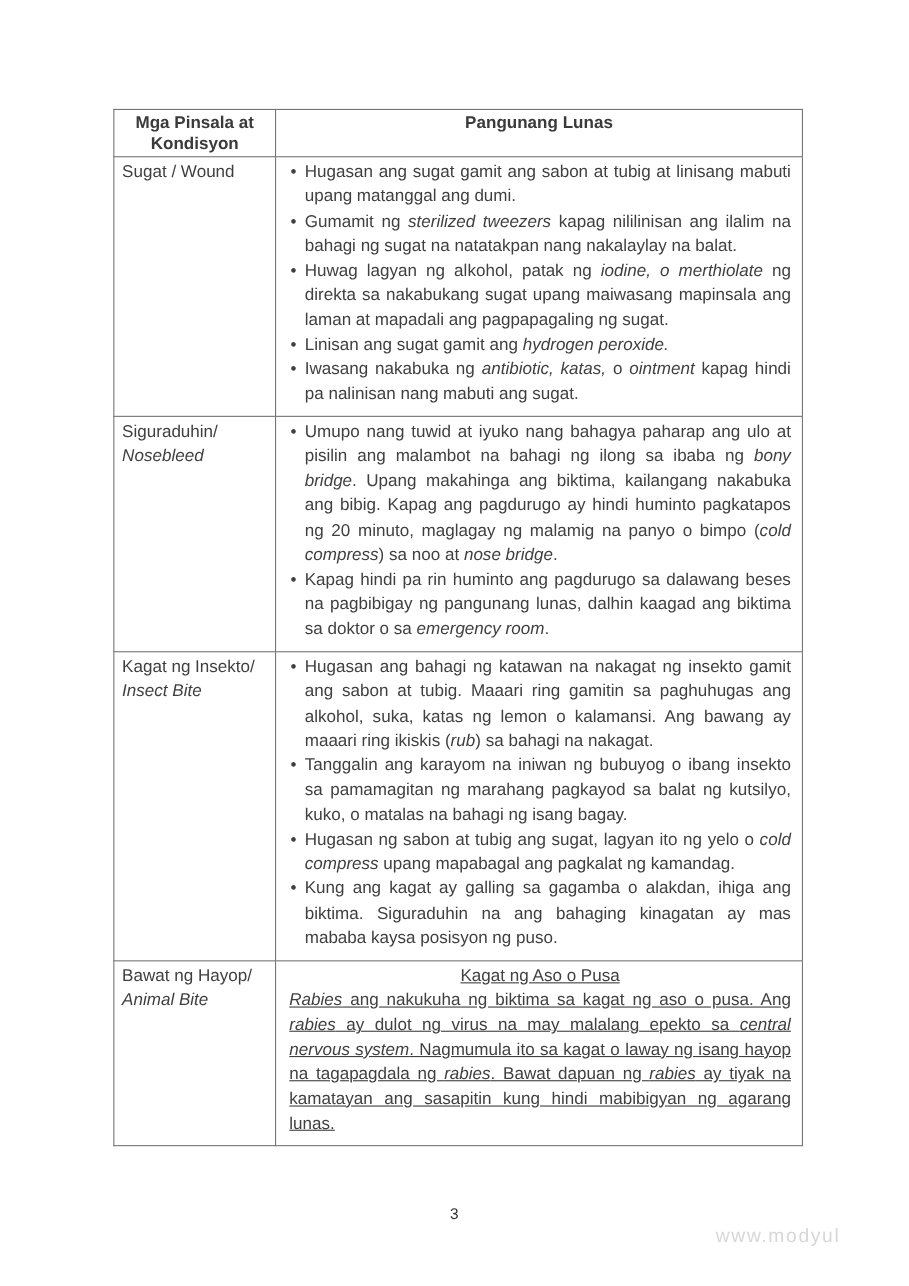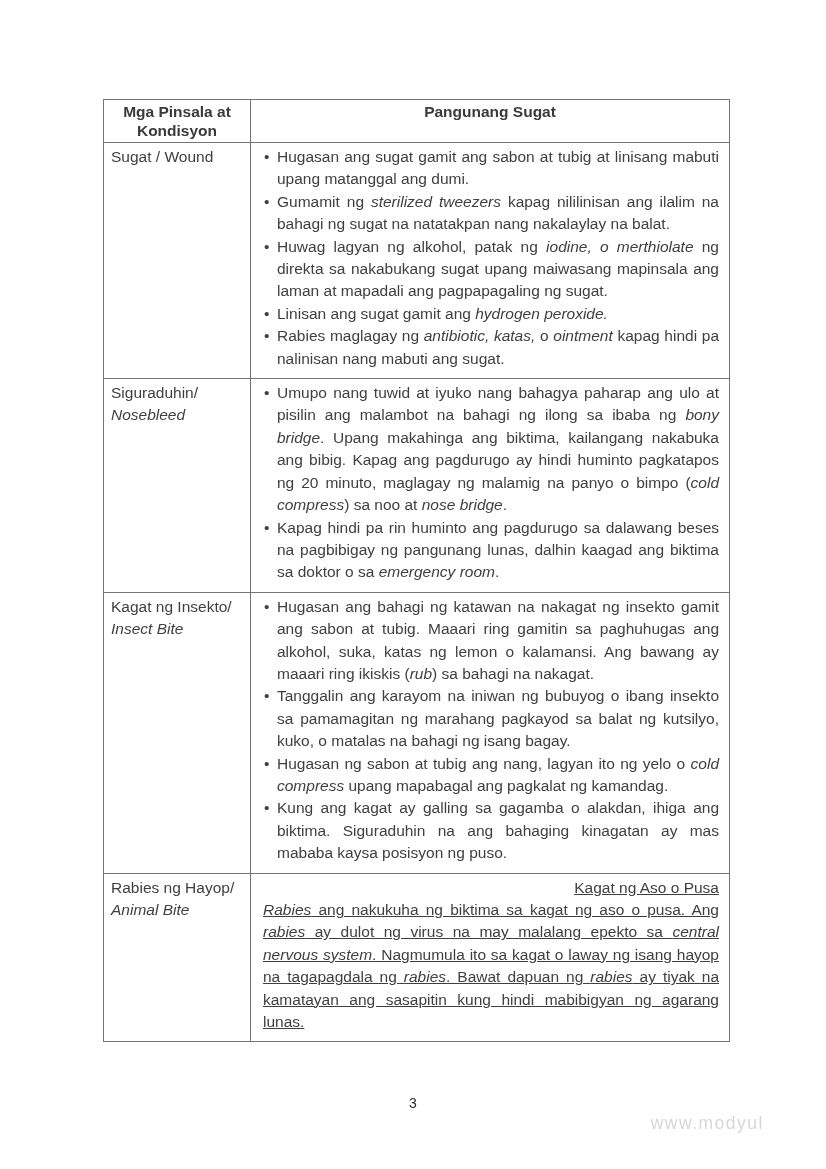--- a/index.html
+++ b/index.html
@@ -60,21 +60,21 @@
     position: absolute;
     left: 1px;
     top: 0;
   }
   .para {
     text-align: justify;
     text-decoration: underline;
   }
   .sub-heading {
     text-decoration: underline;
-    text-align: right;
+    text-align: center;
   }
   .it { font-style: italic; margin-top: 28px; }
   .footer-pagenum {
     position: absolute;
     top: 1095px;
     left: 0;
     width: 826px;
     text-align: center;
     font-size: 14px;
     color: #2f2f2f;
@@ -96,35 +96,35 @@
 <div class="page">
 
   <table class="first-aid">
     <colgroup>
         <col class="c1">
         <col class="c2">
       </colgroup>
     <tbody>
         <tr>
       <th class="hdr">Mga Pinsala at Kondisyon</th>
-      <th class="hdr">Pangunang Sugat</th>
+      <th class="hdr">Pangunang Lunas</th>
     </tr>
 
     <tr>
       <td class="condition">
         <div class="cond-line1">Sugat / Wound</div>
         <div class="cond-line2"></div>
       </td>
       <td class="remedy">
         <div>
               <div class="bullet-item"><span class="marker">•</span><span><span>Hugasan ang sugat gamit ang sabon at tubig at linisang mabuti upang matanggal ang dumi.</span></span></div>
               <div class="bullet-item"><span class="marker">•</span><span><span>Gumamit ng </span><span class="it">sterilized tweezers</span><span> kapag nililinisan ang ilalim na bahagi ng sugat na natatakpan nang nakalaylay na balat.</span></span></div>
               <div class="bullet-item"><span class="marker">•</span><span><span>Huwag lagyan ng alkohol, patak ng </span><span class="it">iodine, o merthiolate</span><span> ng direkta sa nakabukang sugat upang maiwasang mapinsala ang laman at mapadali ang pagpapagaling ng sugat.</span></span></div>
               <div class="bullet-item"><span class="marker">•</span><span><span>Linisan ang sugat gamit ang </span><span class="it">hydrogen peroxide.</span></span></div>
-              <div class="bullet-item"><span class="marker">•</span><span><span>Rabies maglagay ng </span><span class="it">antibiotic, katas,</span><span> o </span><span class="it">ointment</span><span> kapag hindi pa nalinisan nang mabuti ang sugat.</span></span></div>
+              <div class="bullet-item"><span class="marker">•</span><span><span>Iwasang nakabuka ng </span><span class="it">antibiotic, katas,</span><span> o </span><span class="it">ointment</span><span> kapag hindi pa nalinisan nang mabuti ang sugat.</span></span></div>
             </div>
       </td>
     </tr>
 
     <tr>
       <td class="condition">
         <div class="cond-line1">Siguraduhin/</div>
         <div class="cond-line2">Nosebleed</div>
       </td>
       <td class="remedy">
@@ -137,29 +137,29 @@
 
     <tr>
       <td class="condition">
         <div class="cond-line1">Kagat ng Insekto/</div>
         <div class="cond-line2">Insect Bite</div>
       </td>
       <td class="remedy">
         <div>
               <div class="bullet-item"><span class="marker">•</span><span><span>Hugasan ang bahagi ng katawan na nakagat ng insekto gamit ang sabon at tubig. Maaari ring gamitin sa paghuhugas ang alkohol, suka, katas ng lemon o kalamansi. Ang bawang ay maaari ring ikiskis (</span><span class="it">rub</span><span>) sa bahagi na nakagat.</span></span></div>
               <div class="bullet-item"><span class="marker">•</span><span><span>Tanggalin ang karayom na iniwan ng bubuyog o ibang insekto sa pamamagitan ng marahang pagkayod sa balat ng kutsilyo, kuko, o matalas na bahagi ng isang bagay.</span></span></div>
-              <div class="bullet-item"><span class="marker">•</span><span><span>Hugasan ng sabon at tubig ang nang, lagyan ito ng yelo o </span><span class="it">cold compress</span><span> upang mapabagal ang pagkalat ng kamandag.</span></span></div>
+              <div class="bullet-item"><span class="marker">•</span><span><span>Hugasan ng sabon at tubig ang sugat, lagyan ito ng yelo o </span><span class="it">cold compress</span><span> upang mapabagal ang pagkalat ng kamandag.</span></span></div>
               <div class="bullet-item"><span class="marker">•</span><span><span>Kung ang kagat ay galling sa gagamba o alakdan, ihiga ang biktima. Siguraduhin na ang bahaging kinagatan ay mas mababa kaysa posisyon ng puso.</span></span></div>
             </div>
       </td>
     </tr>
 
     <tr>
       <td class="condition">
-        <div class="cond-line1">Rabies ng Hayop/</div>
+        <div class="cond-line1">Bawat ng Hayop/</div>
         <div class="cond-line2">Animal Bite</div>
       </td>
       <td class="remedy">
         <div class="sub-heading">Kagat ng Aso o Pusa</div>
         <div class="para"><span class="it">Rabies</span><span> ang nakukuha ng biktima sa kagat ng aso o pusa. Ang </span><span class="it">rabies</span><span> ay dulot ng virus na may malalang epekto sa </span><span class="it">central nervous system</span><span>. Nagmumula ito sa kagat o laway ng isang hayop na tagapagdala ng </span><span class="it">rabies</span><span>. Bawat dapuan ng </span><span class="it">rabies</span><span> ay tiyak na kamatayan ang sasapitin kung hindi mabibigyan ng agarang lunas.</span></div>
       </td>
     </tr>
   </tbody>
     </table>
 

